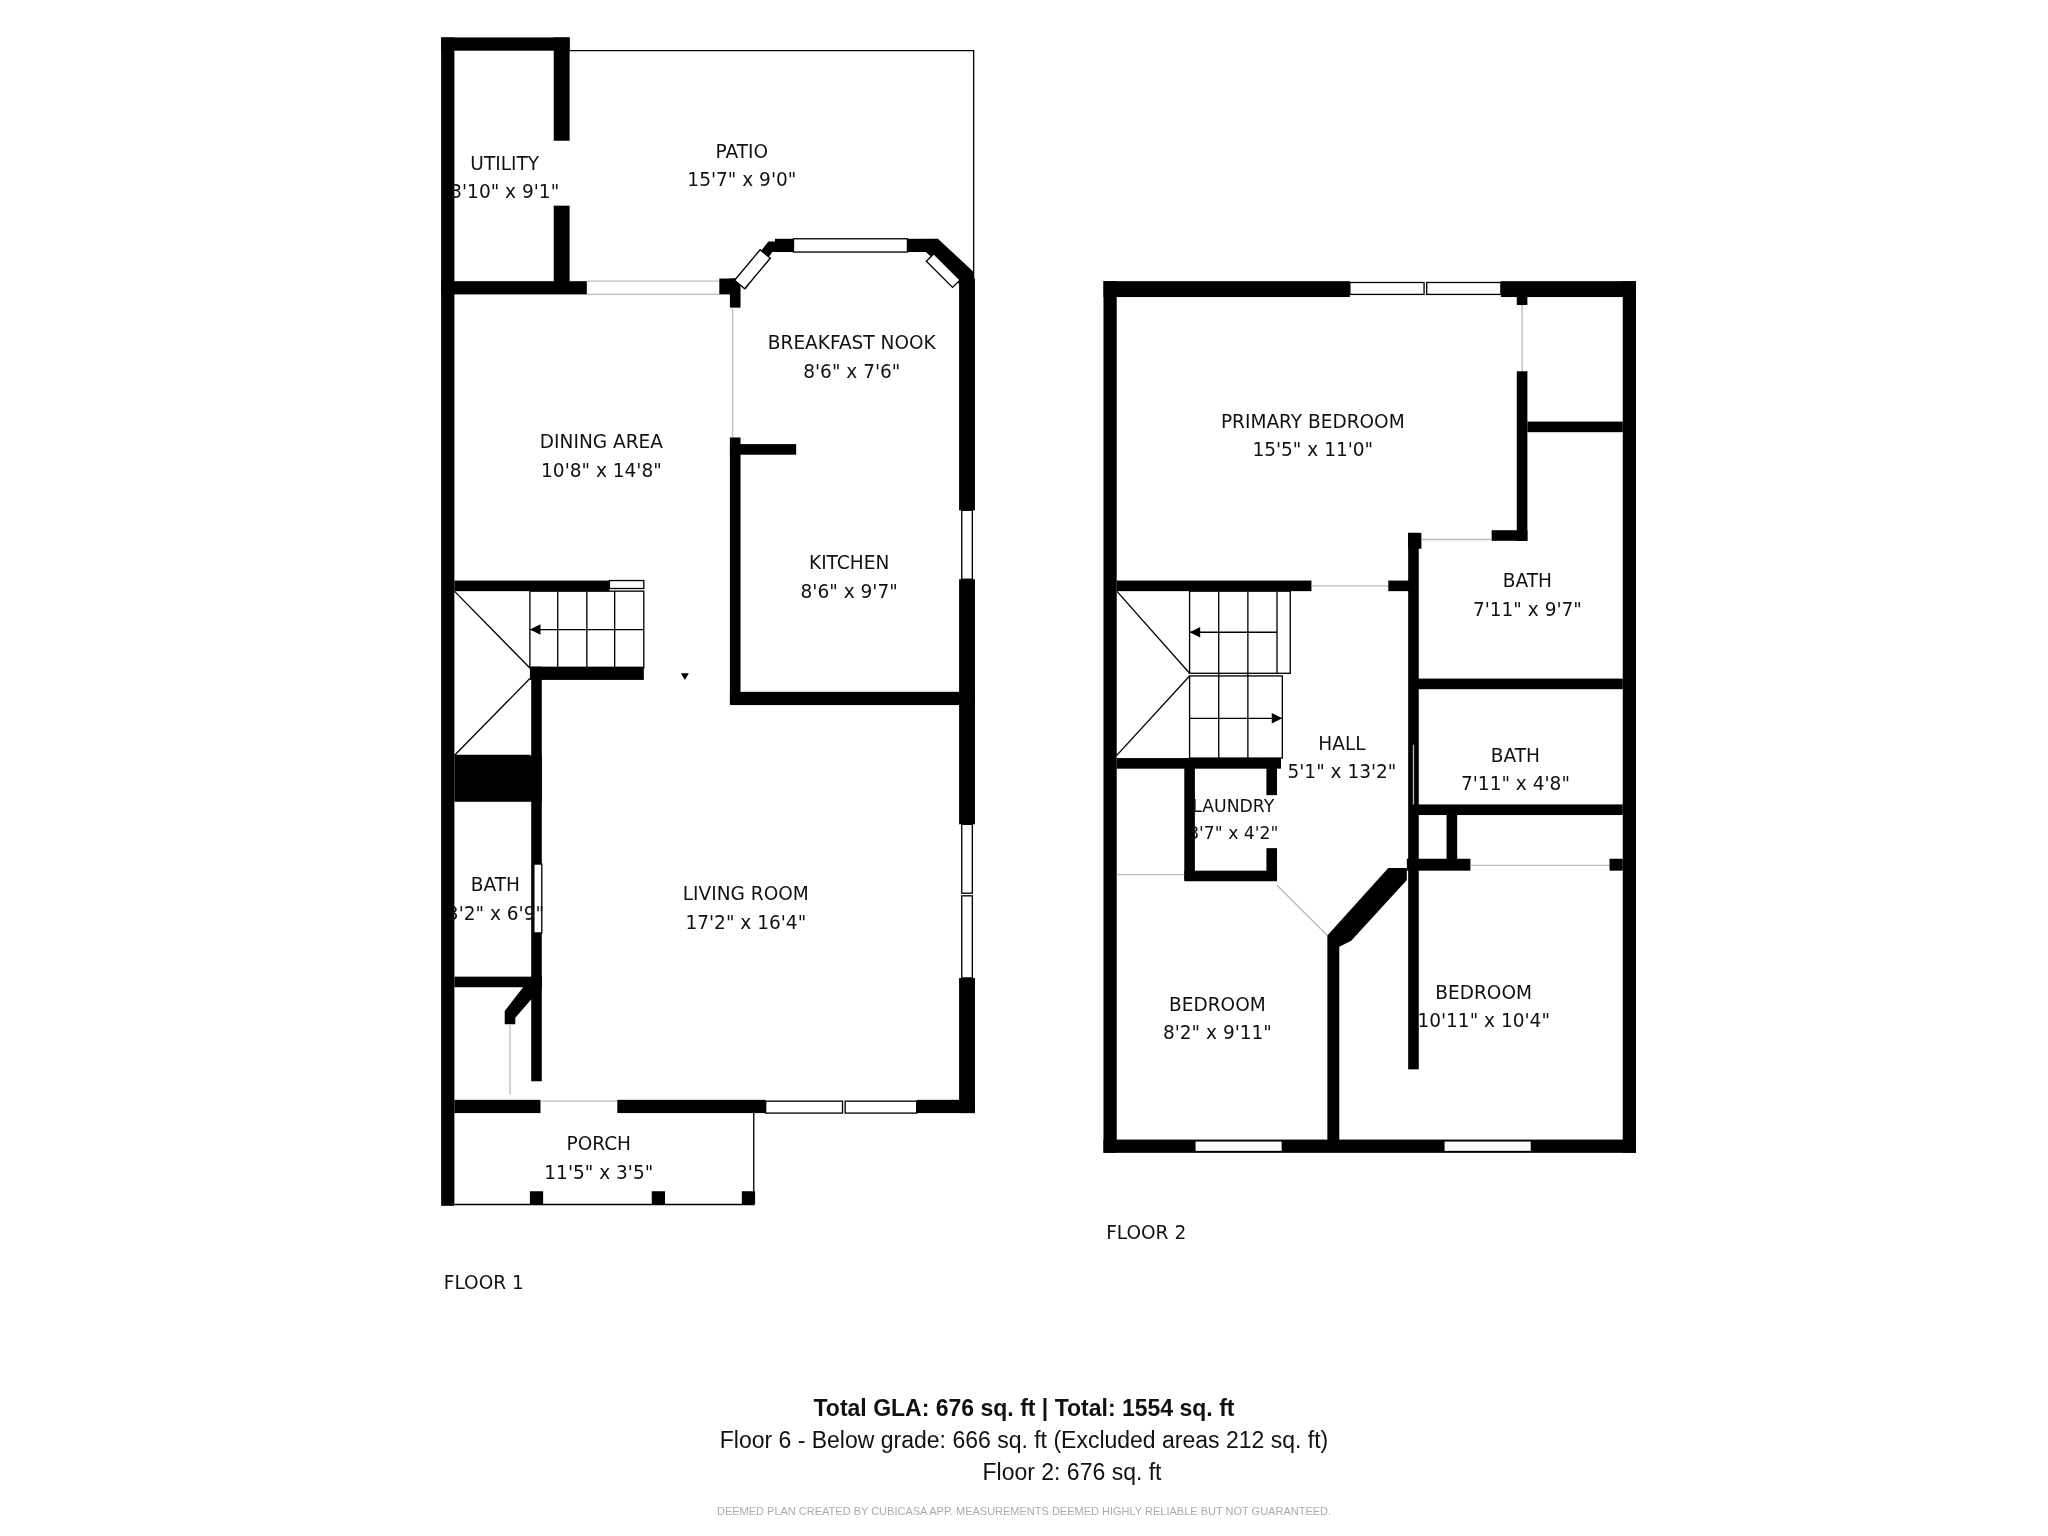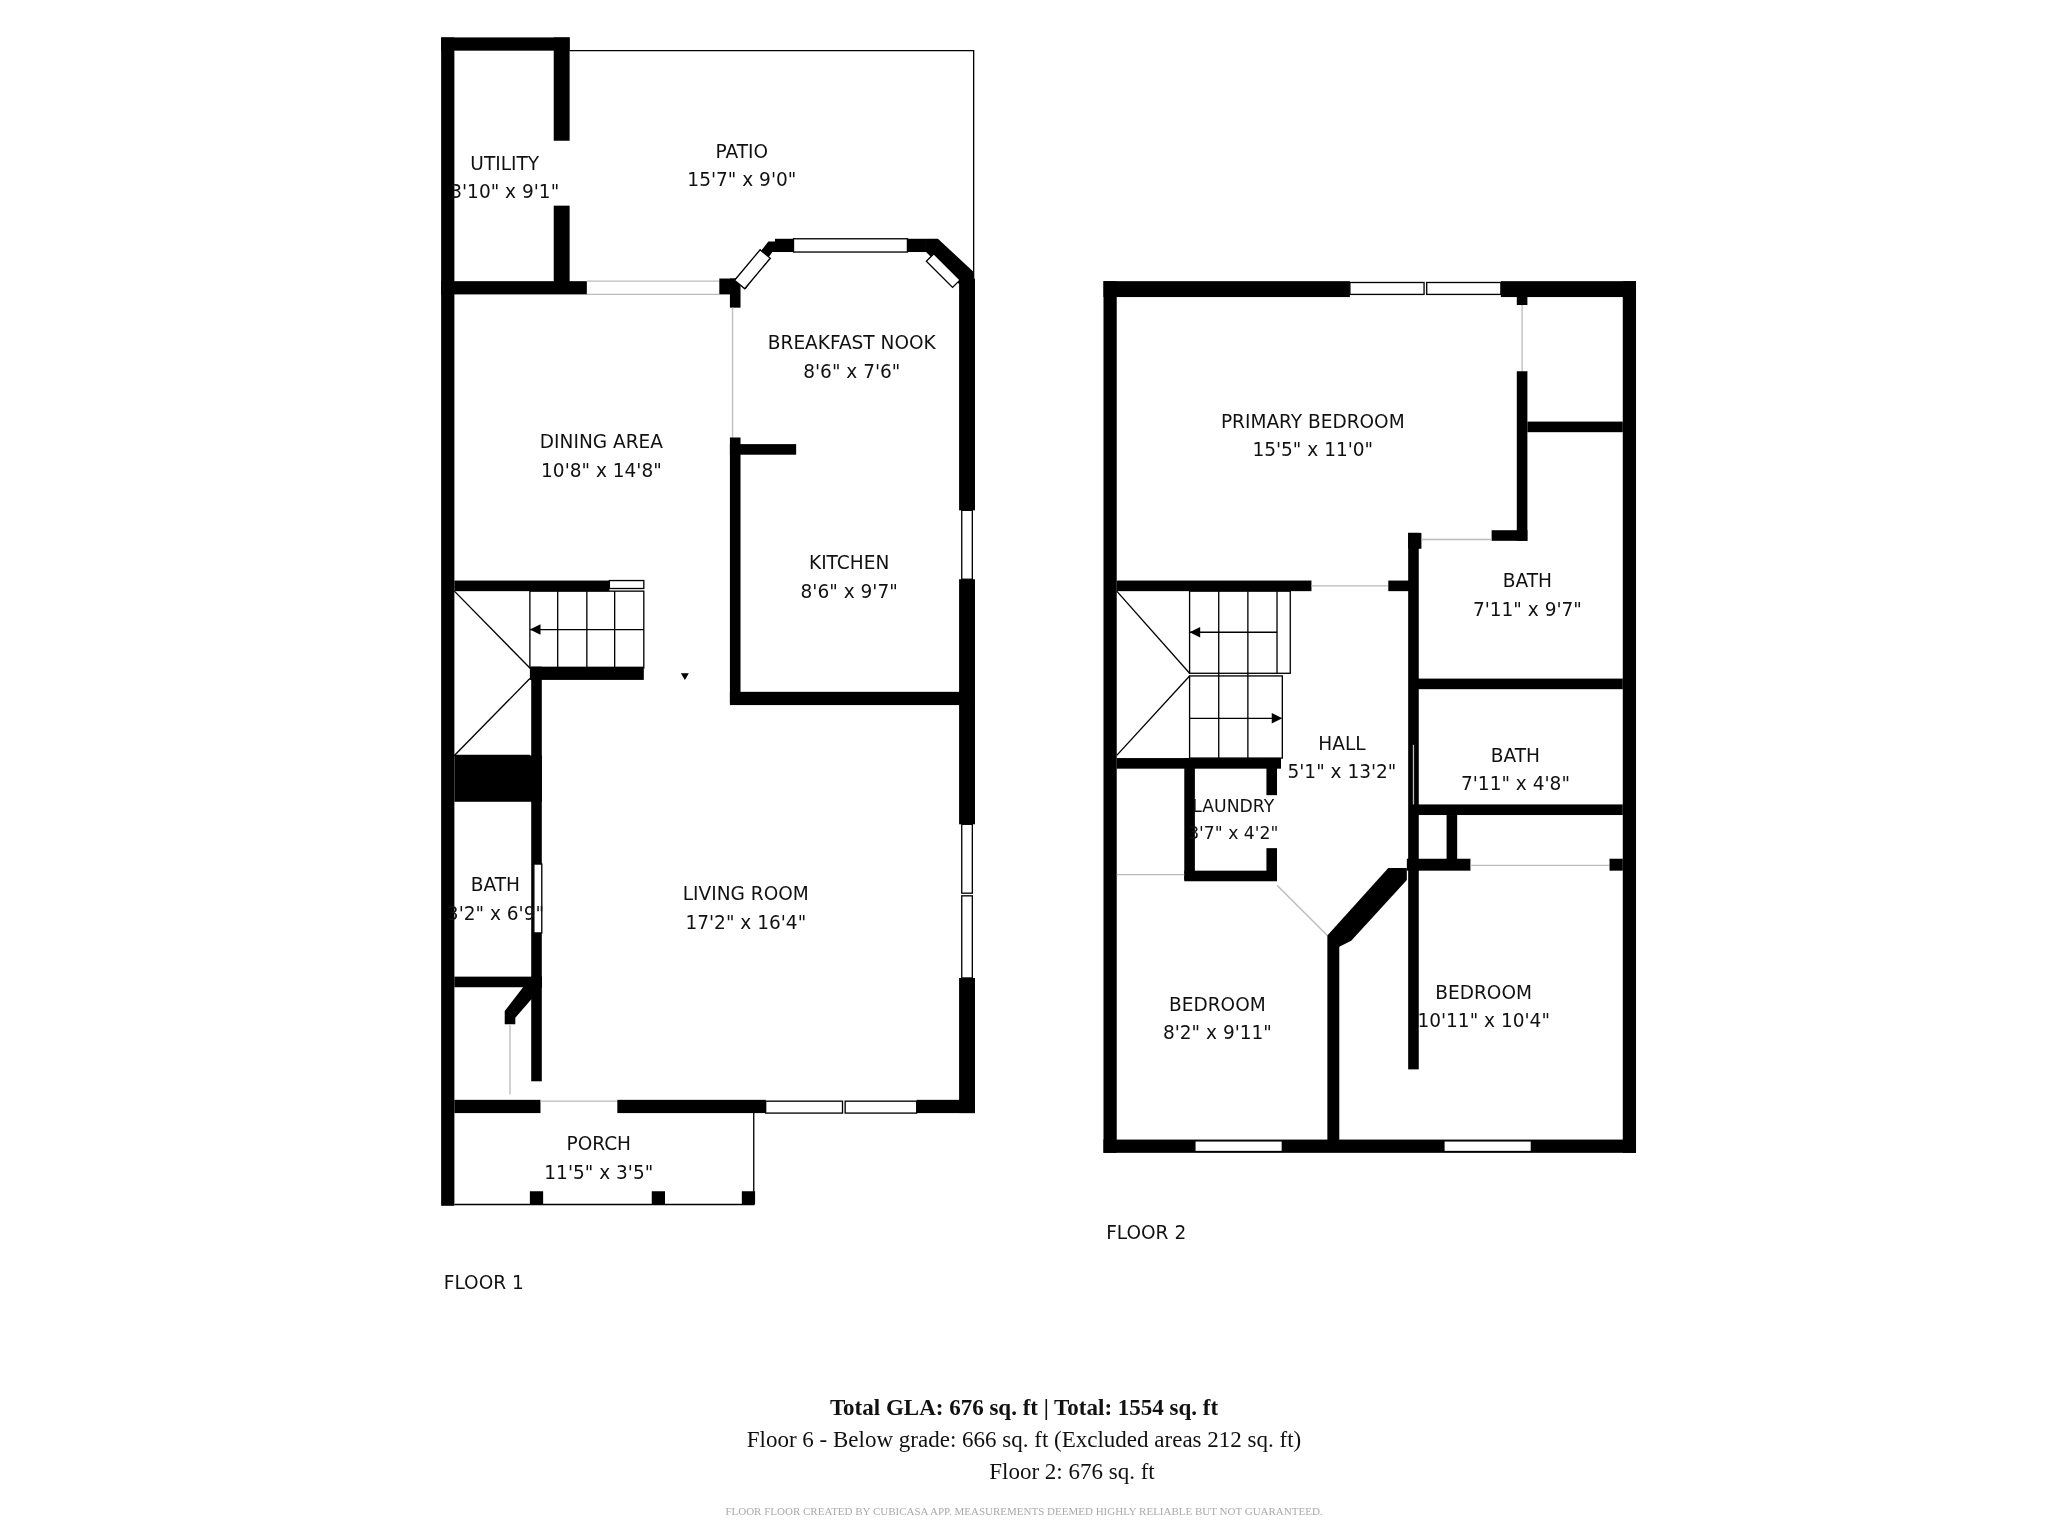--- a/index.html
+++ b/index.html
@@ -4,21 +4,21 @@
 <style>
   html,body{margin:0;padding:0;background:#fff;}
   body{width:2048px;height:1536px;position:relative;overflow:hidden;font-family:"DejaVu Sans","Liberation Sans",sans-serif;}
   svg{position:absolute;left:0;top:0;}
   .lbl{font-family:"DejaVu Sans",sans-serif;font-size:14px;fill:#111;text-anchor:middle;}
   .flbl{font-family:"DejaVu Sans",sans-serif;font-size:14px;fill:#111;}
   .w{fill:#000;}
   .thin{stroke:#000;stroke-width:1;fill:none;}
   .gap{stroke:#bbb;stroke-width:1;fill:#fff;}
   .win{fill:#fff;stroke:#000;stroke-width:1;}
-  .footer{position:absolute;left:0;width:2048px;text-align:center;color:#111;font-family:Liberation Serif, serif;}
+  .footer{position:absolute;left:0;width:2048px;text-align:center;color:#111;font-family:Liberation Sans, sans-serif;}
   .f1{top:1395px;font-size:23px;font-weight:bold;}
   .f2{top:1427px;font-size:23px;}
   .f3{top:1459px;font-size:23px;margin-left:48px;}
   .f4{top:1505px;font-size:11px;color:#aaa;}
 </style>
 </head>
 <body>
 
 <svg width="2048" height="1536" viewBox="0 0 1546 1159" xmlns="http://www.w3.org/2000/svg">
 
@@ -182,13 +182,13 @@
     <text class="lbl" x="1120" y="775">10'11" x 10'4"</text>
 
     <text class="flbl" x="335" y="973">FLOOR 1</text>
     <text class="flbl" x="835" y="935">FLOOR 2</text>
   </g>
 </svg>
 
 <div class="footer f1">Total GLA: 676 sq. ft | Total: 1554 sq. ft</div>
 <div class="footer f2">Floor 6 - Below grade: 666 sq. ft (Excluded areas 212 sq. ft)</div>
 <div class="footer f3">Floor 2: 676 sq. ft</div>
-<div class="footer f4">FLOOR FLOOR CREATED BY CUBICASA APP. MEASUREMENTS DEEMED HIGHLY RELIABLE BUT NOT GUARANTEED.</div>
+<div class="footer f4">DEEMED PLAN CREATED BY CUBICASA APP. MEASUREMENTS DEEMED HIGHLY RELIABLE BUT NOT GUARANTEED.</div>
 
 </body></html>

